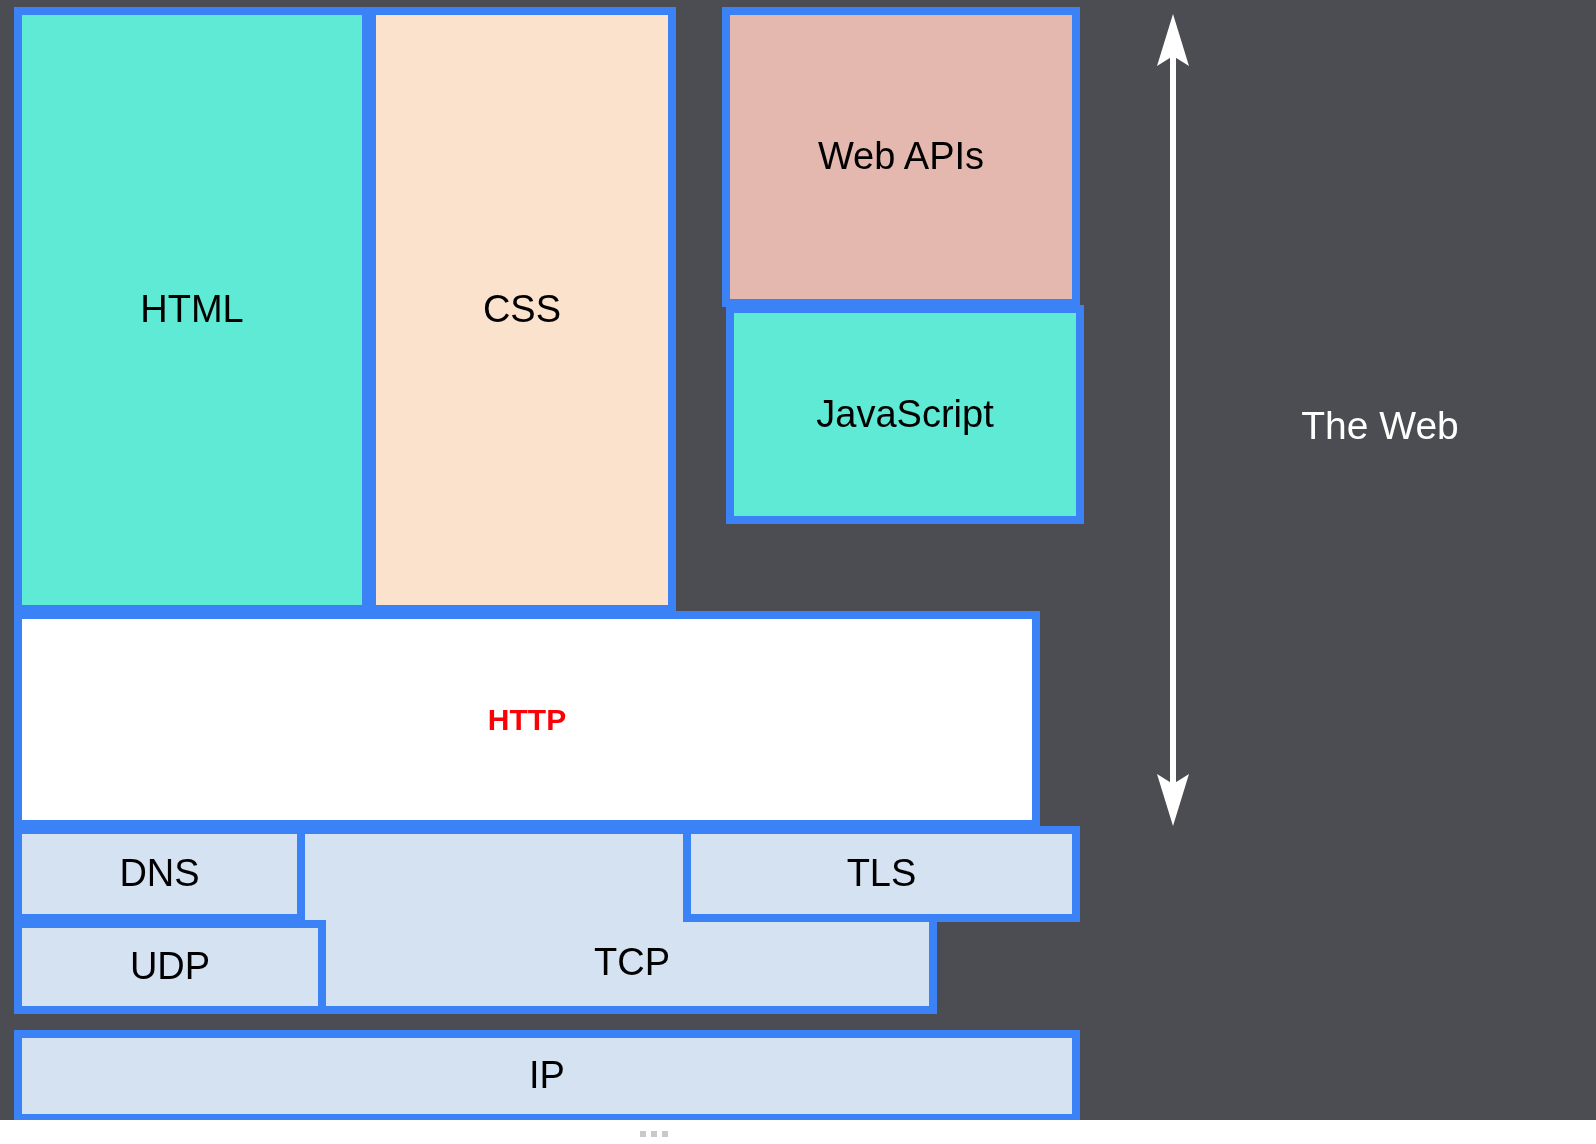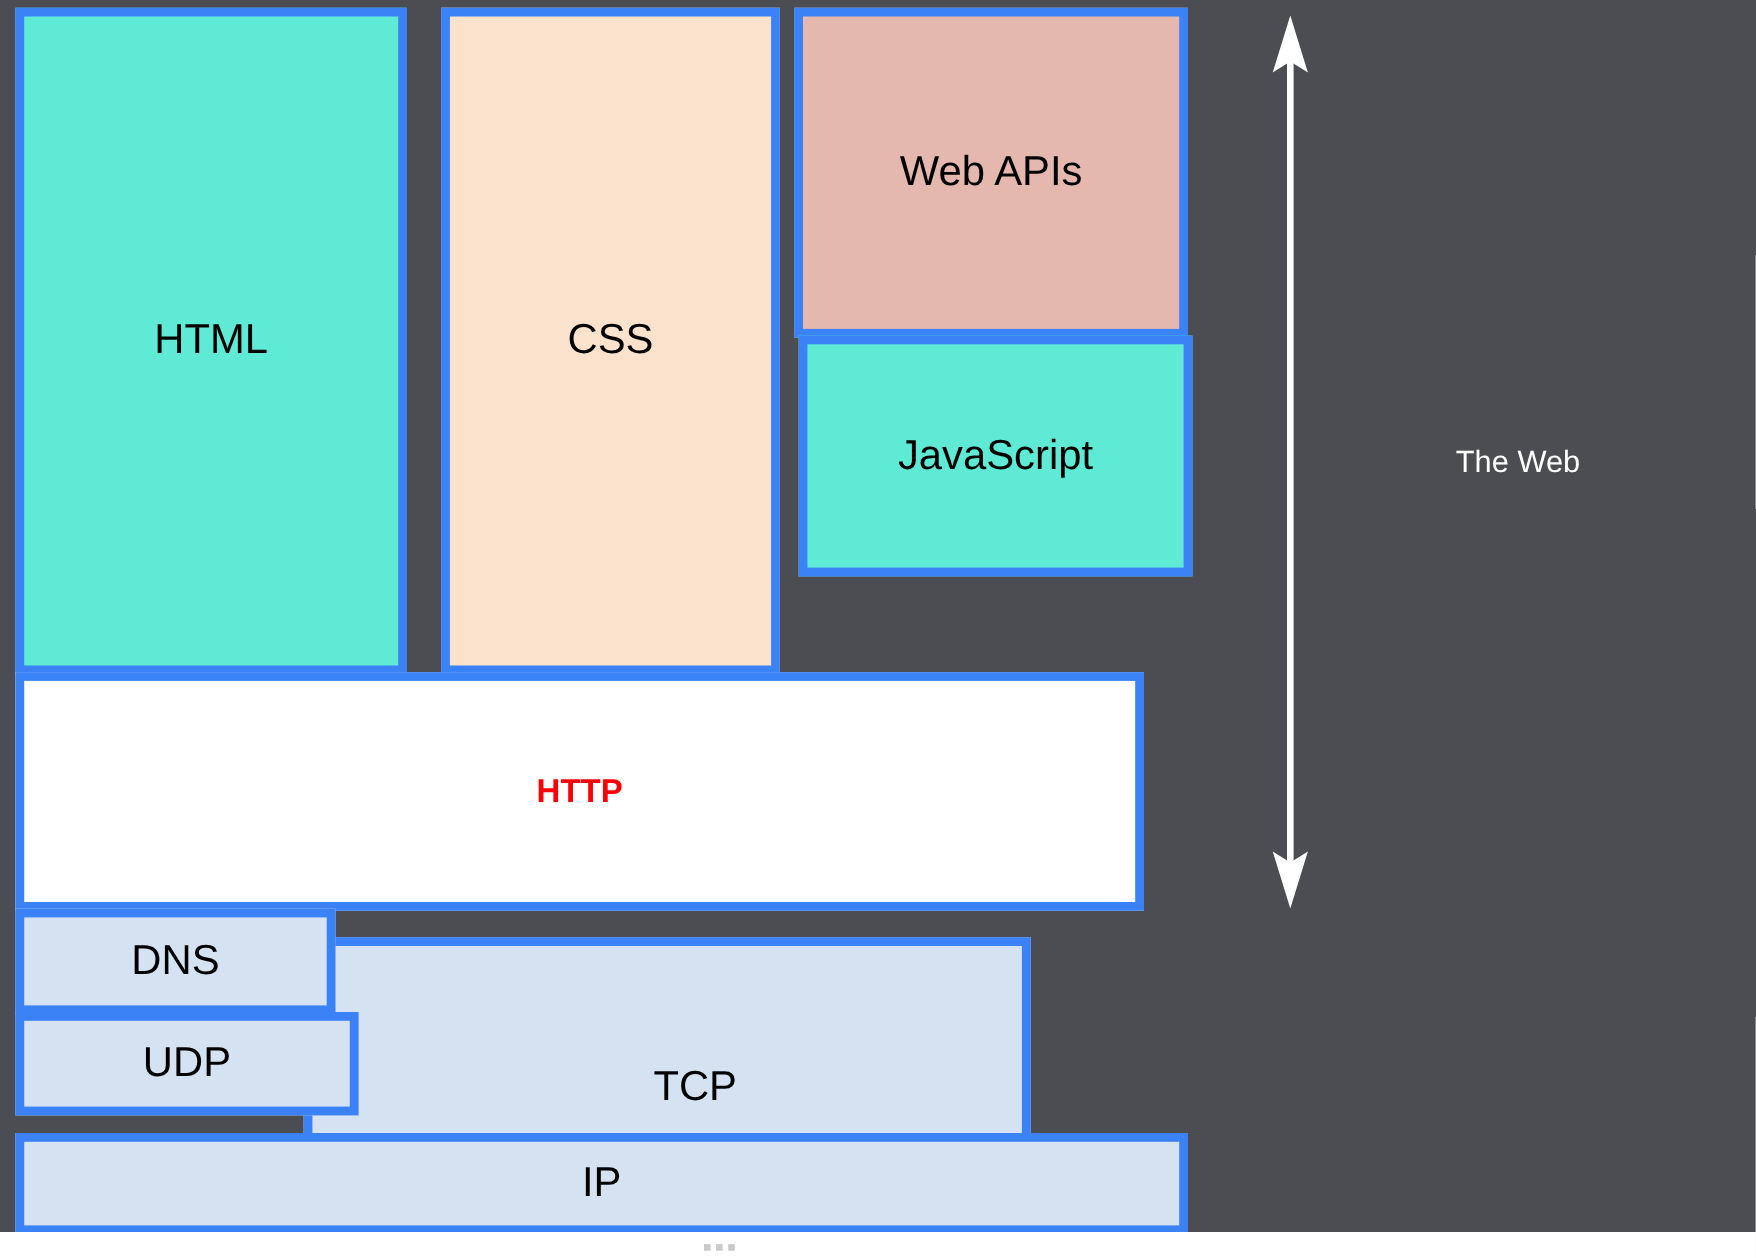--- a/index.html
+++ b/index.html
@@ -35,42 +35,41 @@
     display: flex;
     align-items: center;
     justify-content: center;
     font-size: 38px;
     color: #000000;
     line-height: 1.1;
     text-align: center;
   }
   
   #box-html     { left: 14px;  top: 7px;    width: 356px; height: 606px; background: #5eead4; }
-  #box-css      { left: 368px; top: 7px;    width: 308px; height: 606px; background: #fbe2cc; margin-left: 33px; }
+  #box-css      { left: 368px; top: 7px;    width: 308px; height: 606px; background: #fbe2cc; }
   #box-webapis  { left: 722px; top: 7px;    width: 358px; height: 300px; background: #e4b8ae; }
   #box-js       { left: 726px; top: 305px;  width: 358px; height: 219px; background: #5eead4; }
 
   
   #box-http {
     left: 14px; top: 611px; width: 1026px; height: 217px;
     background: #ffffff;
     font-weight: bold;
     color: #fb0007;
     font-size: 30px;
   }
 
   
   #box-tcp {
     left: 276px; top: 826px; width: 661px; height: 188px;
     background: #d4e2f2;
     align-items: flex-end;
     justify-content: flex-start;
     padding-bottom: 22px;
     padding-left: 310px;
-    margin-top: 26px;
   }
   #box-dns { left: 14px;  top: 826px; width: 291px; height: 96px;  background: #d4e2f2; }
   #box-udp { left: 14px;  top: 920px; width: 312px; height: 94px;  background: #d4e2f2; }
   #box-tls { left: 683px; top: 826px; width: 397px; height: 96px;  background: #d4e2f2; }
   #box-ip  { left: 14px;  top: 1020px; width: 1066px; height: 92px; background: #d4e2f2; margin-top: 10px; }
 
   
   #scope-arrow {
     position: absolute;
     left: 1132px;
@@ -79,21 +78,21 @@
     height: 812px;
   }
   #scope-arrow svg { display: block; width: 100%; height: 100%; }
   #web-label {
     position: absolute;
     left: 1190px;
     top: 404px;
     width: 380px;
     text-align: center;
     color: #ffffff;
-    font-size: 28px;
+    font-size: 39px;
     white-space: nowrap;
   }
 
   
   #bottom-strip {
     position: absolute;
     left: 0;
     top: 1120px;
     width: 1596px;
     height: 24px;
@@ -145,20 +144,23 @@
     </div>
 
     <div class="box" id="box-dns">
       <span>DNS</span>
     </div>
 
     <div class="box" id="box-udp">
       <span>UDP</span>
     </div>
 
+    <div class="box" id="box-tls">
+      <span>TLS</span>
+    </div>
 
     <div class="box" id="box-ip">
       <span>IP</span>
     </div>
 
     <div id="scope-arrow">
       <svg viewBox="0 0 82 812" preserveAspectRatio="none" aria-hidden="true">
         <line x1="41" y1="16" x2="41" y2="796" stroke="#ffffff" stroke-width="6"></line>
         <polygon points="41,0 25,52 41,42 57,52" fill="#ffffff"></polygon>
         <polygon points="41,812 25,760 41,770 57,760" fill="#ffffff"></polygon>

